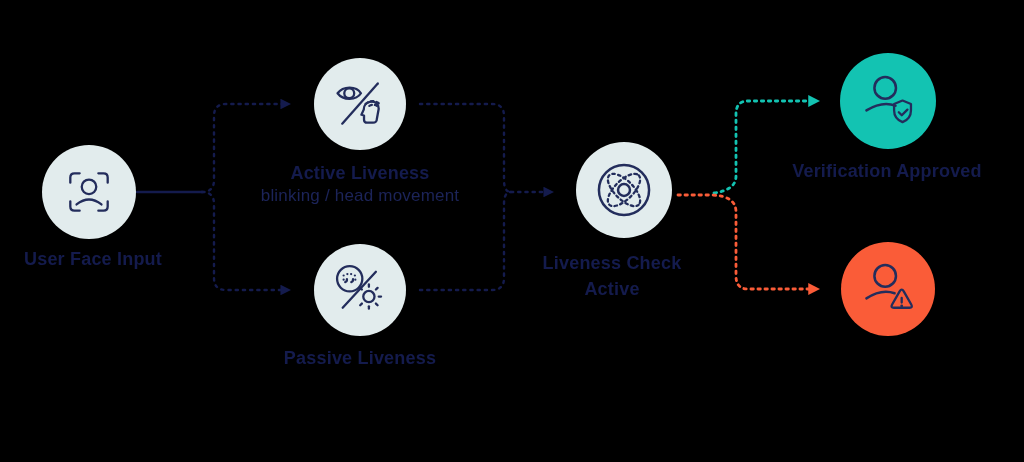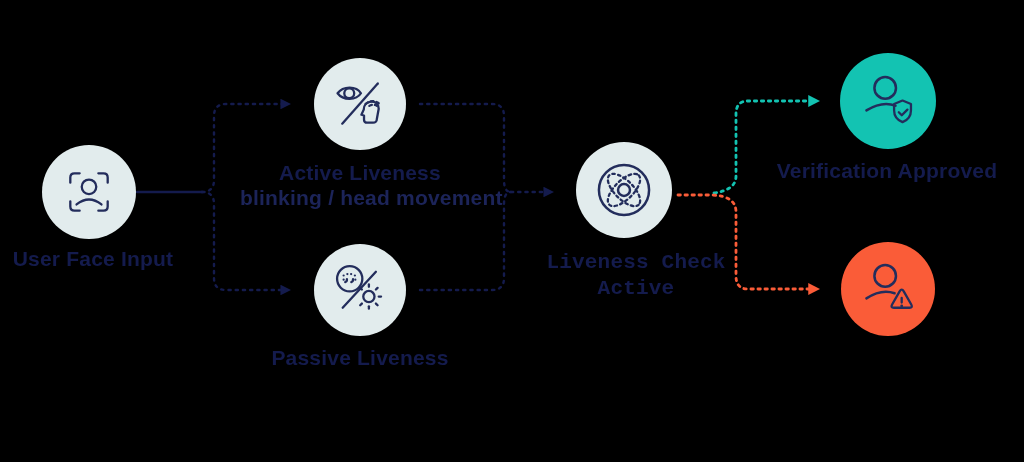--- a/index.html
+++ b/index.html
@@ -21,25 +21,25 @@
   .wire.orange{stroke:var(--orange);stroke-width:2.8;stroke-dasharray:2.4 4.6;}
   .ah-navy{fill:var(--navy);} .ah-teal{fill:var(--teal);} .ah-orange{fill:var(--orange);}
   .node{position:absolute;border-radius:50%;display:flex;align-items:center;justify-content:center;}
   .node.light{background:var(--light);}
   .node.teal{background:var(--teal);}
   .node.orange{background:var(--orange);}
   .icon{display:block;}
   .icon *{vector-effect:non-scaling-stroke;}
   .lbl{
     position:absolute;text-align:center;color:var(--navy);
-    font-weight:800;font-size:21px;letter-spacing:.2px;line-height:26px;white-space:nowrap;
+    font-weight:800;font-size:18px;letter-spacing:.2px;line-height:26px;white-space:nowrap;
   }
   .sub{
     position:absolute;text-align:center;color:var(--navy-sub);
-    font-weight:700;font-size:21px;letter-spacing:.2px;white-space:nowrap;
+    font-weight:400;font-size:17px;letter-spacing:.2px;white-space:nowrap;
   }
   .ic{stroke:var(--stroke);fill:none;stroke-width:2.3;stroke-linecap:round;stroke-linejoin:round;}
   .ic-dash{stroke-dasharray:2.6 3.2;}
   .ic-fill{fill:var(--stroke);stroke:none;}
 </style>
 </head>
 <body>
 
 <div class="stage">
 
@@ -115,21 +115,21 @@
   <div class="lbl" style="left:240px;top:345px;width:240px;">Passive Liveness</div>
 
   <div class="node light" style="left:576px;top:142px;width:96px;height:96px;">
     <svg class="icon" width="64" height="64" viewBox="0 0 60 60" aria-label="orbit-scan-icon">
       <circle class="ic" cx="30" cy="30" r="23.5" style="stroke-width:2.5"></circle>
       <ellipse class="ic ic-dash" cx="30" cy="30" rx="19.5" ry="8.8" transform="rotate(45 30 30)"></ellipse>
       <ellipse class="ic ic-dash" cx="30" cy="30" rx="19.5" ry="8.8" transform="rotate(-45 30 30)"></ellipse>
       <circle class="ic" cx="30" cy="30" r="5.6" style="stroke-width:2.5"></circle>
     </svg>
   </div>
-  <div class="lbl" style="left:524px;top:250px;width:224px;font-family:Liberation Mono, monospace;">
+  <div class="lbl" style="left:500px;top:250px;width:224px;">
     <span>Liveness Check</span><br>
     <span>Active</span>
   </div>
 
   <div class="node teal" style="left:840px;top:53px;width:96px;height:96px;">
     <svg class="icon" width="60" height="60" viewBox="0 0 64 64" aria-label="user-shield-check-icon">
       <circle class="ic" cx="29" cy="18" r="11.5" style="stroke-width:2.5"></circle>
       <path class="ic" d="M9 42 Q26 31.5 40 37" style="stroke-width:2.5"></path>
       <path class="ic" d="M47.5 31.5 l9 3.7 v6.6 c0 6.6 -3.6 10.6 -9 12.7 c-5.4 -2.1 -9 -6.1 -9 -12.7 v-6.6 z" style="stroke-width:2.3"></path>
       <path class="ic" d="M43.5 44 l3.2 3.2 l6 -6" style="stroke-width:2.3"></path>

